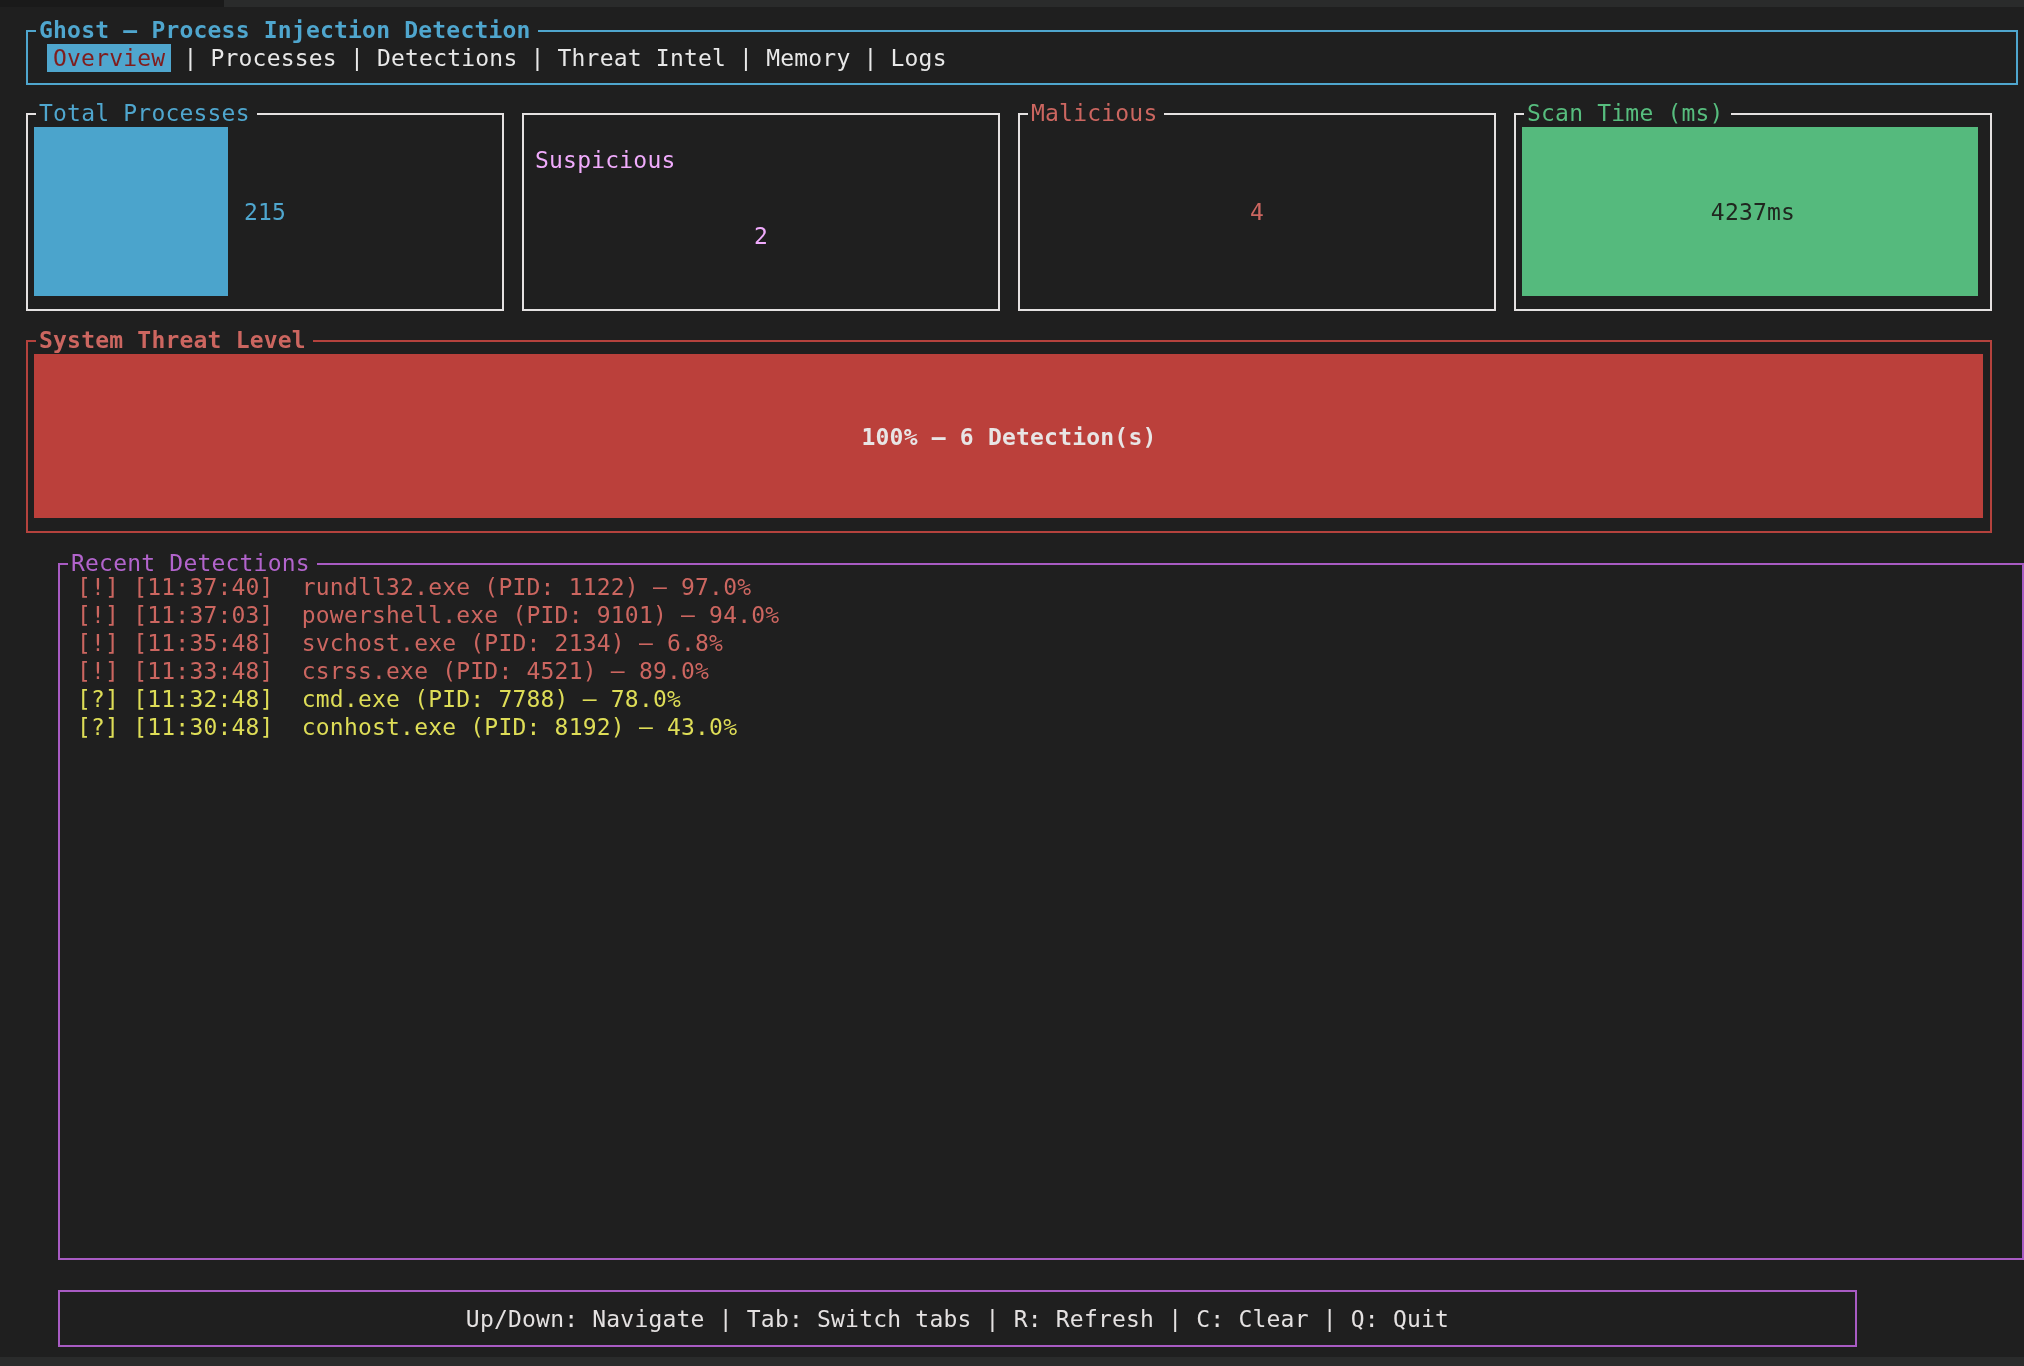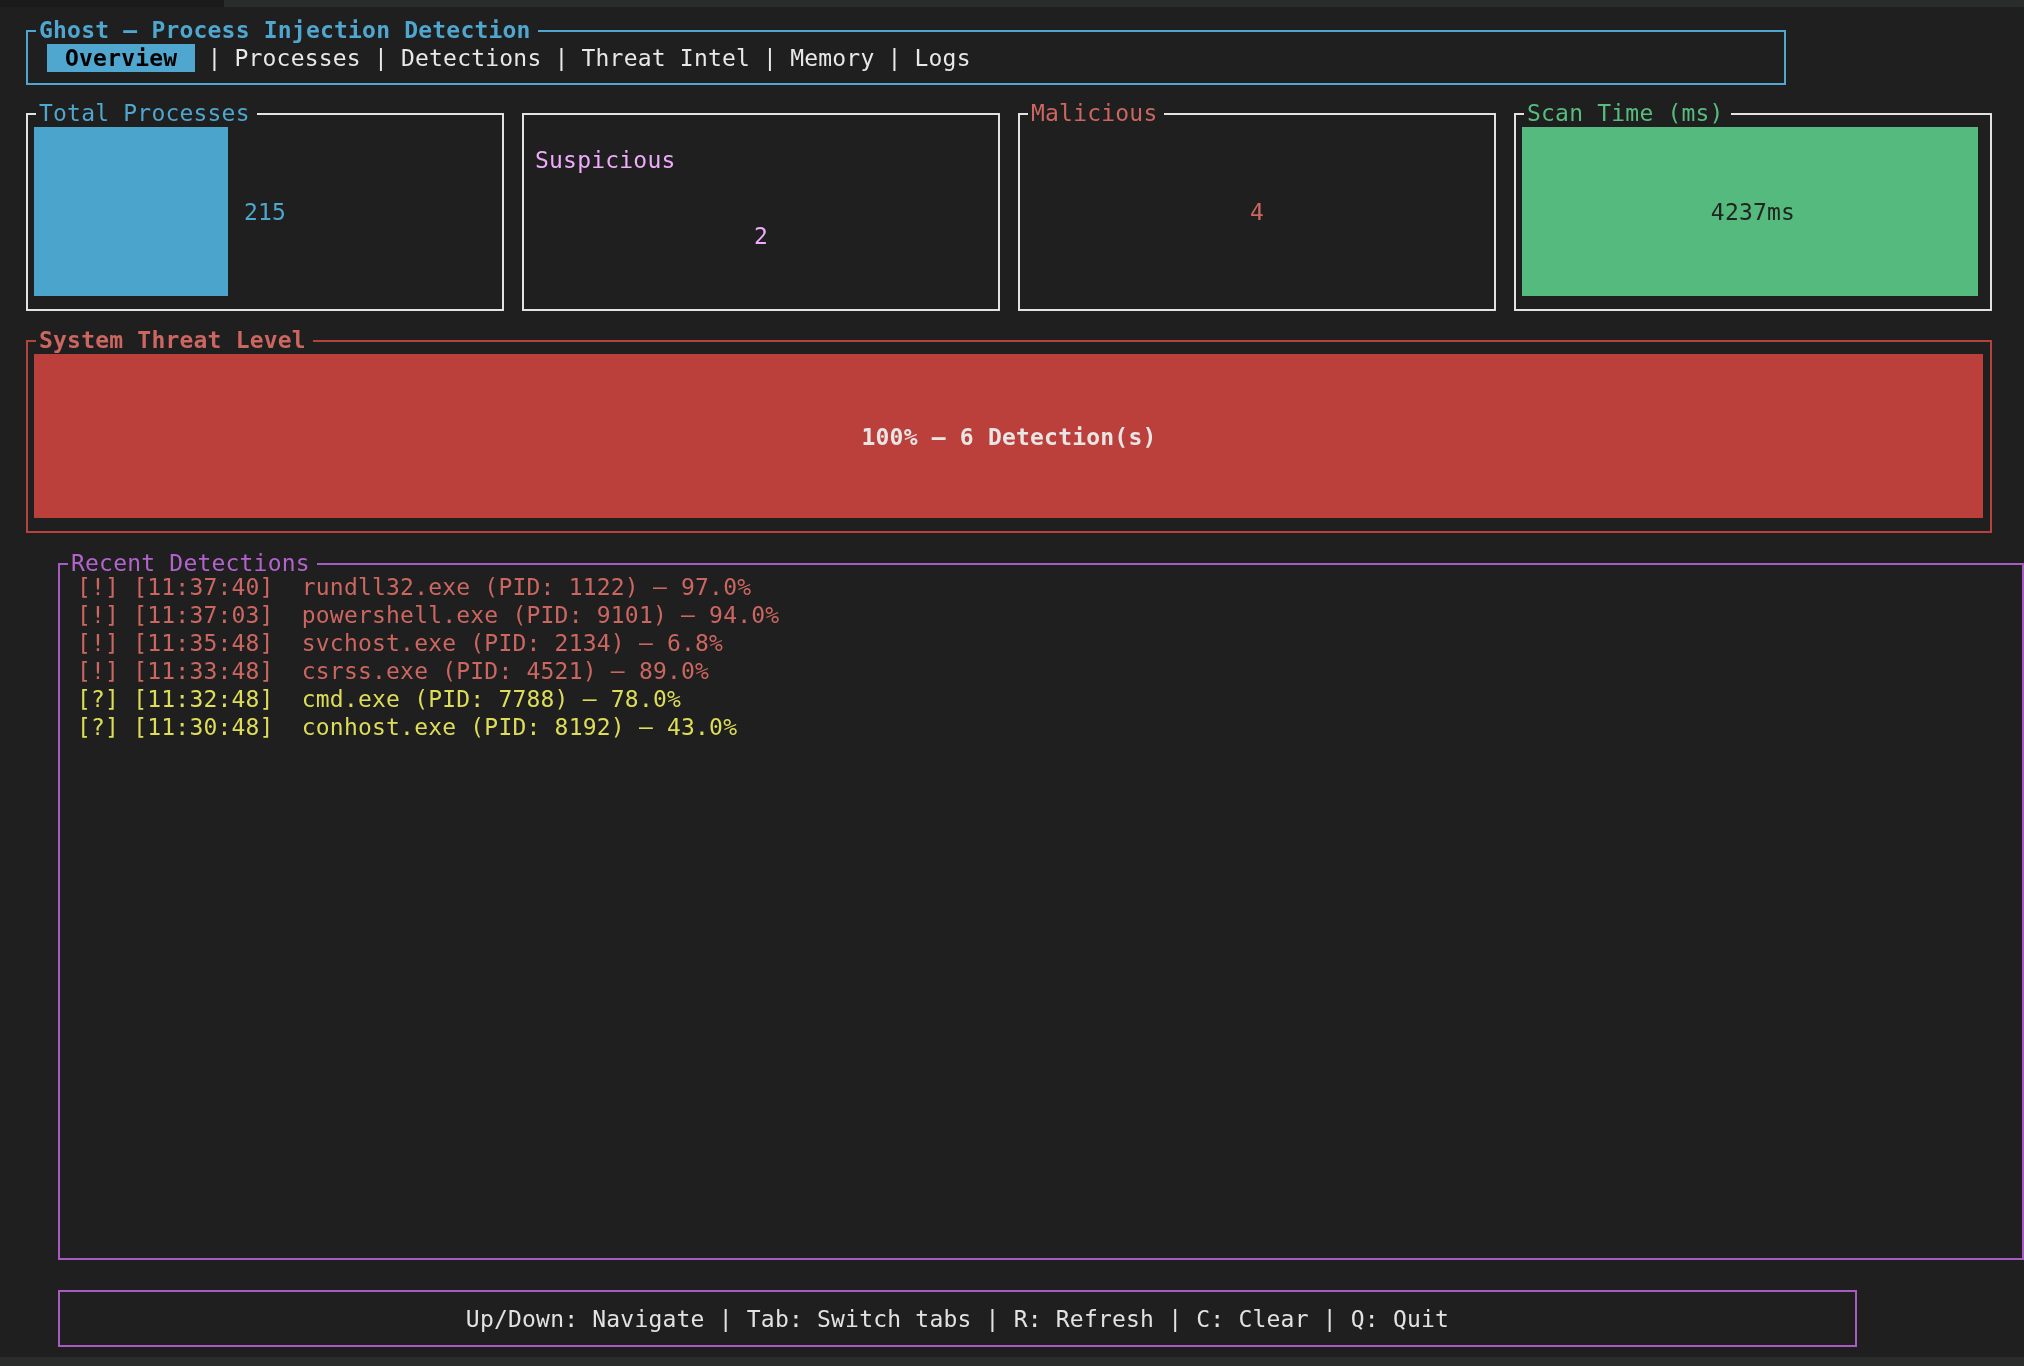--- a/index.html
+++ b/index.html
@@ -27,29 +27,29 @@
   
   .c-blue   { color:#4fa6ce; }  .b-blue   { border-color:#4fa6ce; }
   .c-yellow { color:#f0abfc;margin-top:47px; }  .b-yellow { border-color:#dedd57; }
   .c-red    { color:#cc6660; }  .b-red    { border-color:#b4423d; }
   .c-green  { color:#57bd7e; }  .b-green  { border-color:#4cb87b; }
   .c-purple { color:#b264cc; }  .b-purple { border-color:#a85bc3;margin-left:32px; }
   .c-dark   { color:#20261f; }
   .c-white  { color:#e8e5e5; }
 
   
-  .tabs-panel { left:26px; top:30px; width:1760px; height:55px; }
+  .tabs-panel { left:26px; top:30px; width:1992px; height:55px; }
   .tabs-row {
     height:100%; display:flex; align-items:center;
     padding-left:24px; white-space:pre; color:#e8e8e8;
   }
   .tab { padding:0 1px; }
   .tab.active {
-    background:#4fa6ce; color:#000000; font-weight:bold;
-    padding:1px 18px; margin-left:-5px;
+    background:#4fa6ce; color:#7f1d1d; font-weight:normal;
+    padding:1px 6px; margin-left:-5px;
   }
   .tab-sep { padding:0 12px; color:#e8e8e8; }
 
   
   .stats-row {
     position:absolute; left:26px; top:113px; width:1966px; height:198px;
     display:flex; gap:18px;
   }
   .stat-box { position:relative; flex:1; border:2px solid; }
   .gauge-fill { position:absolute; left:6px; top:12px; bottom:13px; width:0; }

